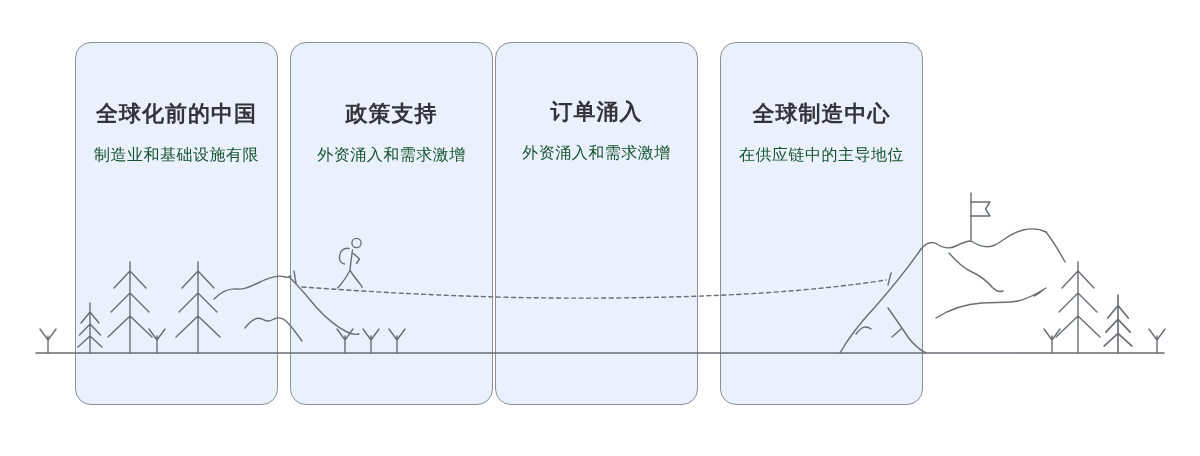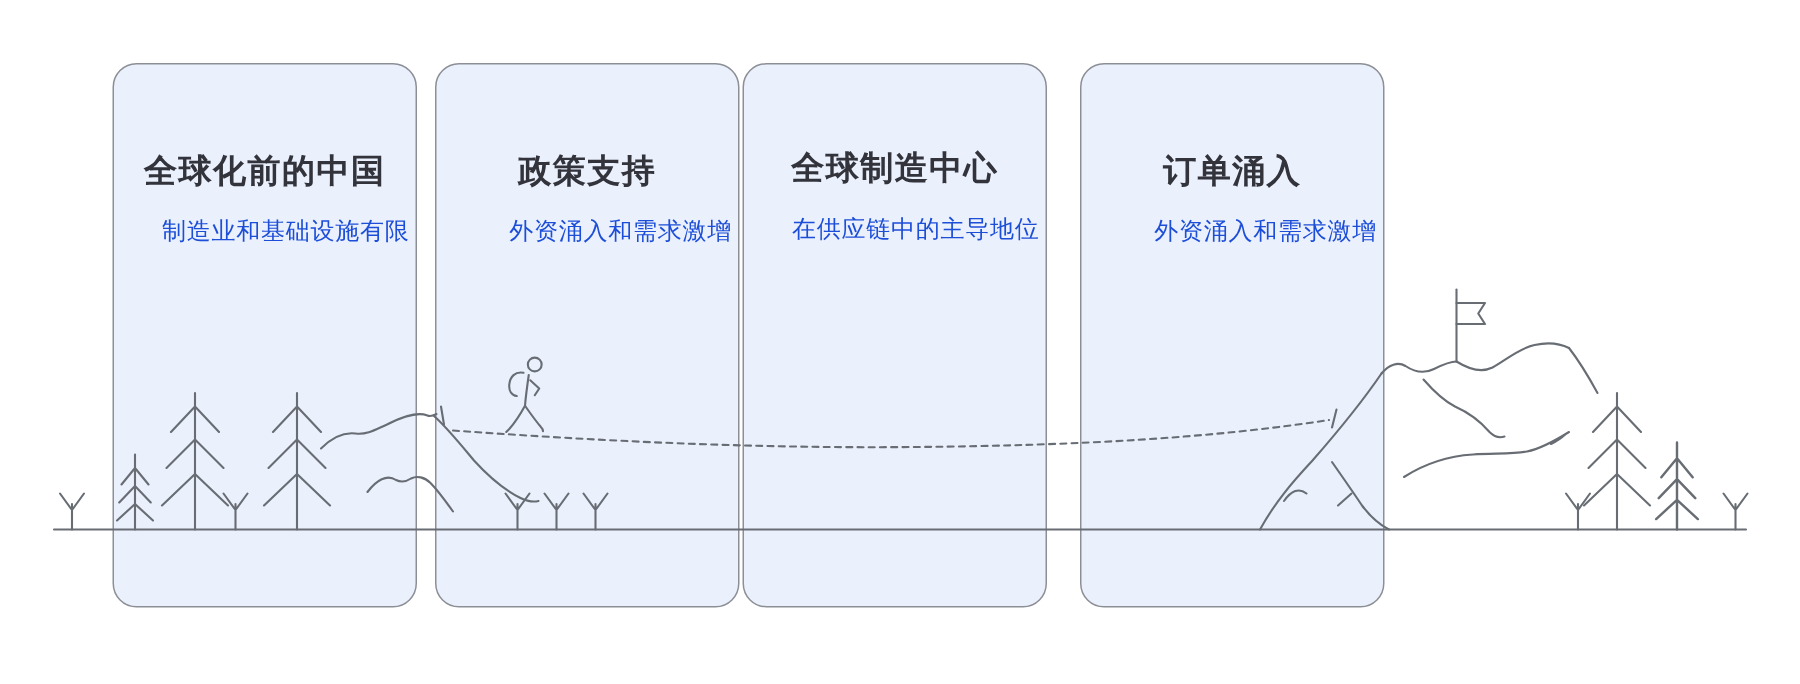--- a/index.html
+++ b/index.html
@@ -31,22 +31,21 @@
     line-height:1.2;
     font-weight:700;
     letter-spacing:1px;
     color:#32333b;
   }
   .card p{
     margin:17px 4px 0 4px;
     font-size:16px;
     line-height:1.35;
     letter-spacing:0.5px;
-    color:#1d4ed8;
-    text-align:right;
+    color:#14532d;
   }
   svg.illustration{
     position:absolute;
     left:0;top:0;
     width:1200px;height:456px;
     pointer-events:none;
   }
   svg.illustration *{
     fill:none;
     stroke:#686d74;
@@ -65,27 +64,27 @@
     <p>制造业和基础设施有限</p>
   </section>
 
 
   <section class="card">
     <h2>政策支持</h2>
     <p>外资涌入和需求激增</p>
   </section>
 
   <section class="card">
-    <h2>全球制造中心</h2>
-    <p>在供应链中的主导地位</p>
+    <h2>订单涌入</h2>
+    <p>外资涌入和需求激增</p>
   </section>
 
   <section class="card">
-    <h2>订单涌入</h2>
-    <p>外资涌入和需求激增</p>
+    <h2>全球制造中心</h2>
+    <p>在供应链中的主导地位</p>
   </section>
 
   <svg class="illustration" viewBox="0 0 1200 456">
     <defs>
       <g id="pine-lg">
         <path d="M0 -91 V0 M-16 -65 L0 -82 L16 -65 M-19 -41 L0 -60 L19 -41 M-22 -16 L0 -37 L22 -16"></path>
       </g>
       <g id="pine-sm">
         <path d="M0 -50 V0 M-9 -30 L0 -41 L9 -30 M-10.5 -18 L0 -29 L10.5 -18 M-12 -6 L0 -17 L12 -6"></path>
       </g>

